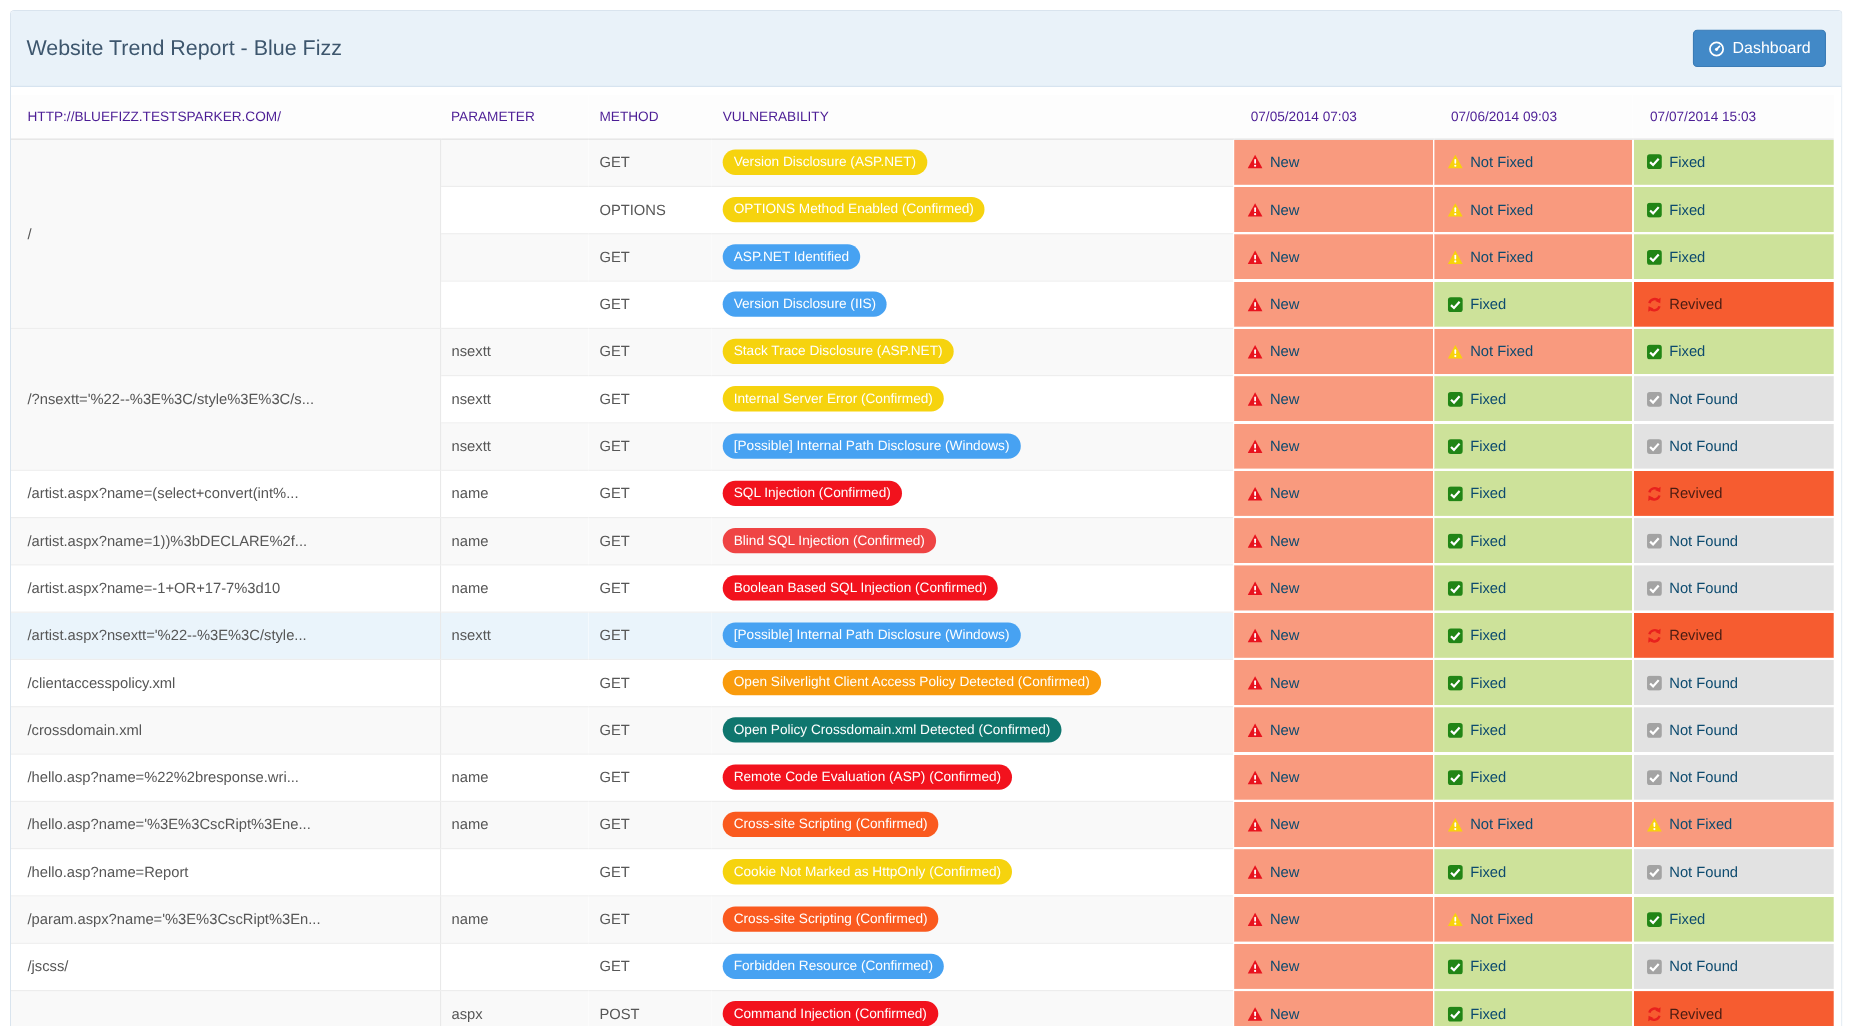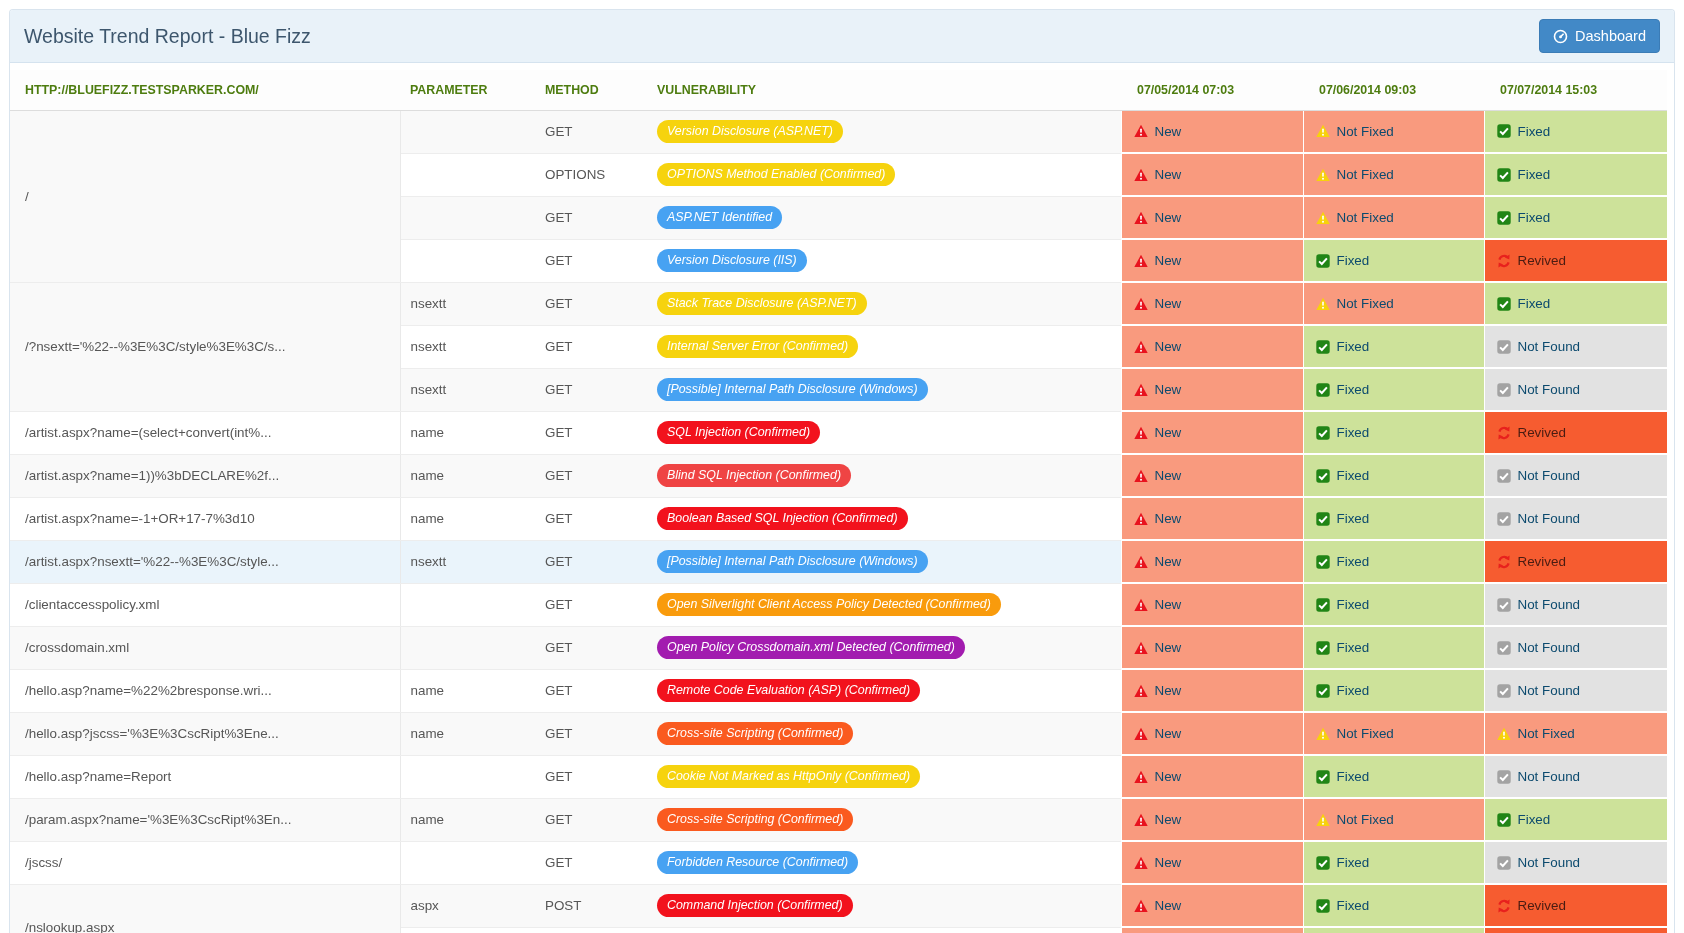--- a/index.html
+++ b/index.html
@@ -1,42 +1,42 @@
 <!DOCTYPE html>
 <html><head>
 <meta charset="utf-8">
 <style>
   * { box-sizing: border-box; margin: 0; padding: 0; }
   html, body { width: 1684px; height: 933px; overflow: hidden; background: #ffffff;
                font-family: "Liberation Sans", sans-serif; }
   .panel { position: absolute; left: 9px; top: 9px; width: 1666px; height: 924px;
            border: 1px solid #d9e4ee; border-bottom: none; border-radius: 4px 4px 0 0; overflow: hidden; background:#fff; }
-  .panel-heading { height: 53px; background: #e9f2f9; border-bottom: 1px solid #d5e3ef;
+  .panel-heading { height: 69px; background: #e9f2f9; border-bottom: 1px solid #d5e3ef;
                    display: flex; align-items: center; justify-content: space-between; padding: 0 14px; }
   .panel-title { font-size: 19.5px; color: #3d566d; }
   .btn-dashboard { background: #4289c7; border: 1px solid #3b7cb6; color: #fff; border-radius: 4px;
                    height: 34px; padding: 0 13px; font-size: 14.5px; display: flex; align-items: center;
                    gap: 7px; cursor: pointer; font-family: "Liberation Sans", sans-serif; }
   .panel-body { padding: 7px 0 0 0; }
   table { border-collapse: collapse; table-layout: fixed; width: 1657px; }
-  thead th { height: 40px; font-size: 12.4px; color: #4d7c0f; text-align: left; font-weight: bold;
+  thead th { height: 40px; font-size: 12.4px; color: #4c1d95; text-align: left; font-weight: normal;
              border-bottom: 1px solid #dddddd; padding: 0 4px 0 10px; background: #fdfdfd;
              overflow: hidden; white-space: nowrap; }
   thead th.c-url { padding-left: 15px; }
   thead th.c-date { padding-left: 16px; }
   tbody td { height: 43px; font-size: 13.4px; color: #565656; padding: 0 6px 0 10px;
              border-bottom: 1px solid #ededed; overflow: hidden; white-space: nowrap; vertical-align: middle; }
   td.url { padding-left: 15px; border-right: 1px solid #e9e9e9; }
   td.st { border-bottom: 2px solid #ffffff; border-left: 1px solid #ffffff; padding-left: 12px; color: #0c4a6e; }
   .st-inner { display: flex; align-items: center; gap: 7px; }
   .st-ic { display: inline-flex; width: 14px; height: 14px; flex: 0 0 14px; }
   .st-ic svg { width: 14px; height: 14px; }
   .badge { display: inline-block; border-radius: 12px; padding: 4px 10px 5px; color: #ffffff;
            font-size: 12.4px; line-height: 1.15; max-width: 460px; overflow: hidden;
-           text-overflow: ellipsis; white-space: nowrap; vertical-align: middle; font-style: italic; }
+           text-overflow: ellipsis; white-space: nowrap; vertical-align: middle; }
   .zebra-odd { background: #f9f9f9; }
   .zebra-even { background: #ffffff; }
   .hl { background: #eaf4fb; }
   .gauge-icon svg { width: 15px; height: 15px; display: block; }
 </style>
 </head>
 <body>
 
 <div class="panel">
   <div class="panel-heading">
@@ -557,21 +557,21 @@
                   </svg>
                 </span>
                 <span>Not Found</span>
               </div>
             </td>
           </tr>
           <tr>
             <td class="url zebra-odd" rowspan="1">/crossdomain.xml</td>
             <td class="zebra-odd"></td>
             <td class="zebra-odd">GET</td>
-            <td class="zebra-odd"><span class="badge" style="background: #a21caf;">Open Policy Crossdomain.xml Detected (Confirmed)</span></td>
+            <td class="zebra-odd"><span class="badge" style="background: #0f766e;">Open Policy Crossdomain.xml Detected (Confirmed)</span></td>
             <td class="st" style="background: rgb(249, 154, 126);">
               <div class="st-inner">
                 <span class="st-ic">
                   <svg viewBox="0 0 14 14">
                     <path d="M7 0.7 L13.7 12.9 H0.3 Z" fill="#e8131e"></path>
                     <rect x="6.2" y="4.5" width="1.6" height="4.3" rx="0.8" fill="#fff"></rect>
                     <circle cx="7" cy="10.7" r="1" fill="#fff"></circle>
                   </svg>
                 </span>
                 <span>New</span>
@@ -634,21 +634,21 @@
                   <svg viewBox="0 0 14 14">
                     <rect x="0.3" y="0.3" width="13.4" height="13.4" rx="2.6" fill="#a3a3a3"></rect>
                     <path d="M3.1 7.4 L5.8 10 L10.9 4.3" stroke="#fff" stroke-width="2" fill="none"></path>
                   </svg>
                 </span>
                 <span>Not Found</span>
               </div>
             </td>
           </tr>
           <tr>
-            <td class="url zebra-odd" rowspan="1">/hello.asp?jscss='%3E%3CscRipt%3Ene...</td>
+            <td class="url zebra-odd" rowspan="1">/hello.asp?name='%3E%3CscRipt%3Ene...</td>
             <td class="zebra-odd">name</td>
             <td class="zebra-odd">GET</td>
             <td class="zebra-odd"><span class="badge" style="background: rgb(250, 90, 31);">Cross-site Scripting (Confirmed)</span></td>
             <td class="st" style="background: rgb(249, 154, 126);">
               <div class="st-inner">
                 <span class="st-ic">
                   <svg viewBox="0 0 14 14">
                     <path d="M7 0.7 L13.7 12.9 H0.3 Z" fill="#e8131e"></path>
                     <rect x="6.2" y="4.5" width="1.6" height="4.3" rx="0.8" fill="#fff"></rect>
                     <circle cx="7" cy="10.7" r="1" fill="#fff"></circle>

